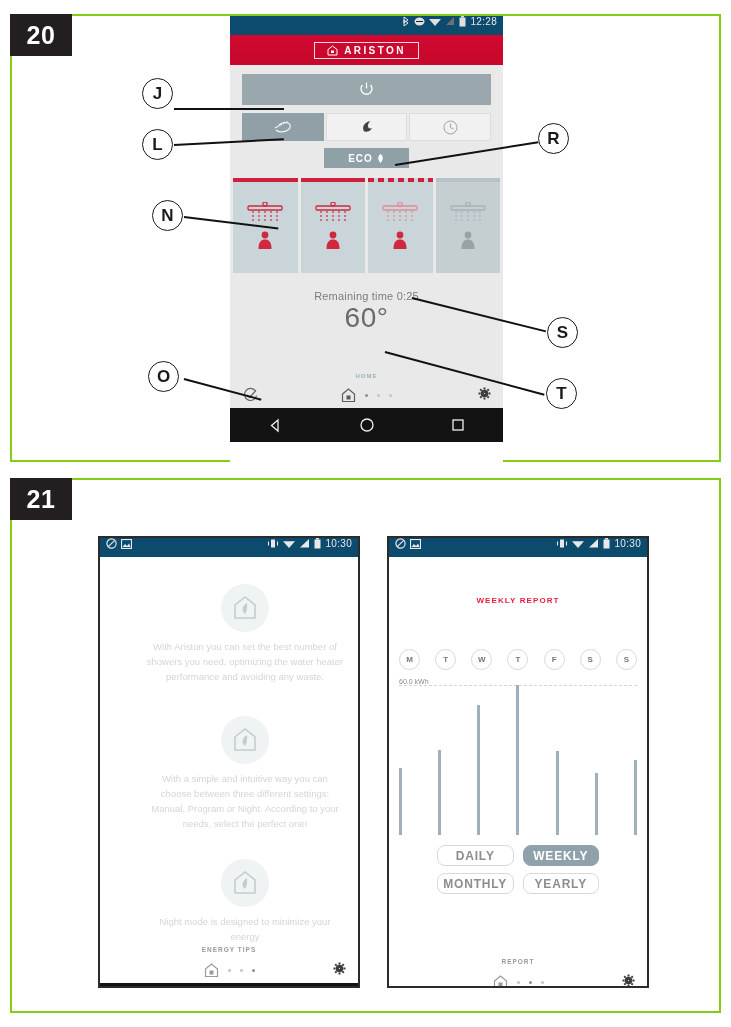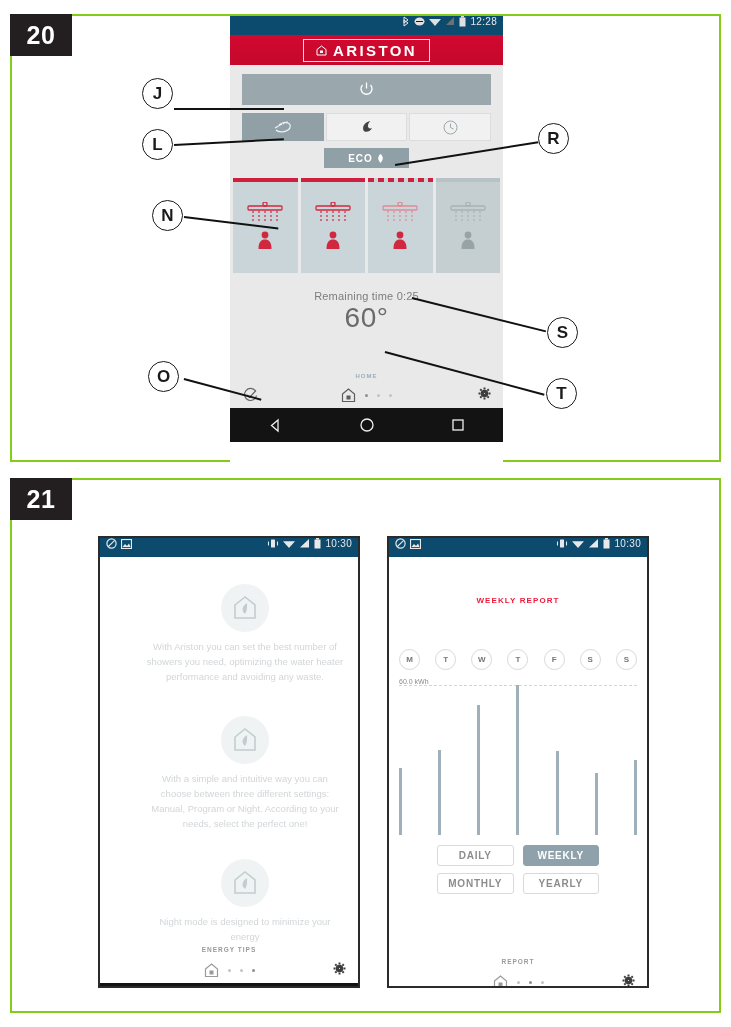--- a/index.html
+++ b/index.html
@@ -72,21 +72,21 @@
     height: 30px;
     background: linear-gradient(#d2082f, #c5082c);
     display: flex; align-items: center; justify-content: center;
   }
   .ariston-logo {
     border: 1px solid rgba(255,255,255,0.85);
     padding: 2px 12px;
     display: flex; align-items: center; gap: 6px;
   }
   .ariston-logo .word {
-    color: #ffffff; font-size: 15px; font-weight: bold; letter-spacing: 2.4px;
+    color: #ffffff; font-size: 10px; font-weight: bold; letter-spacing: 2.4px;
   }
 
   .power-bar {
     margin: 9px 12px 0 12px;
     height: 31px;
     background: #9aa7ad;
     display: flex; align-items: center; justify-content: center;
   }
 
   .mode-row {
@@ -207,23 +207,23 @@
   .bar { width: 3px; background: #9fb0bb; }
 
   .period-grid {
     display: grid;
     grid-template-columns: 1fr 1fr;
     gap: 7px 9px;
     padding: 0 48px;
     margin-top: 10px;
   }
   .period-btn {
-    height: 21px; border: 1px solid #d9d9d9; border-radius: 3px;
+    height: 21px; border: 1px solid #d9d9d9; border-radius: 8px;
     background: #ffffff; color: #8d8d8d;
-    font-size: 10px; font-weight: bold; letter-spacing: 0.8px;
+    font-size: 12px; font-weight: bold; letter-spacing: 0.8px;
     display: flex; align-items: center; justify-content: center;
   }
   .period-btn.active {
     background: #8fa2ab; border-color: #8fa2ab; color: #ffffff;
   }
   .report-label {
     text-align: center; color: #9a9a9a; font-size: 6.5px;
     font-weight: bold; letter-spacing: 1px;
     position: absolute; left: 0; right: 0; bottom: 30px;
   }

